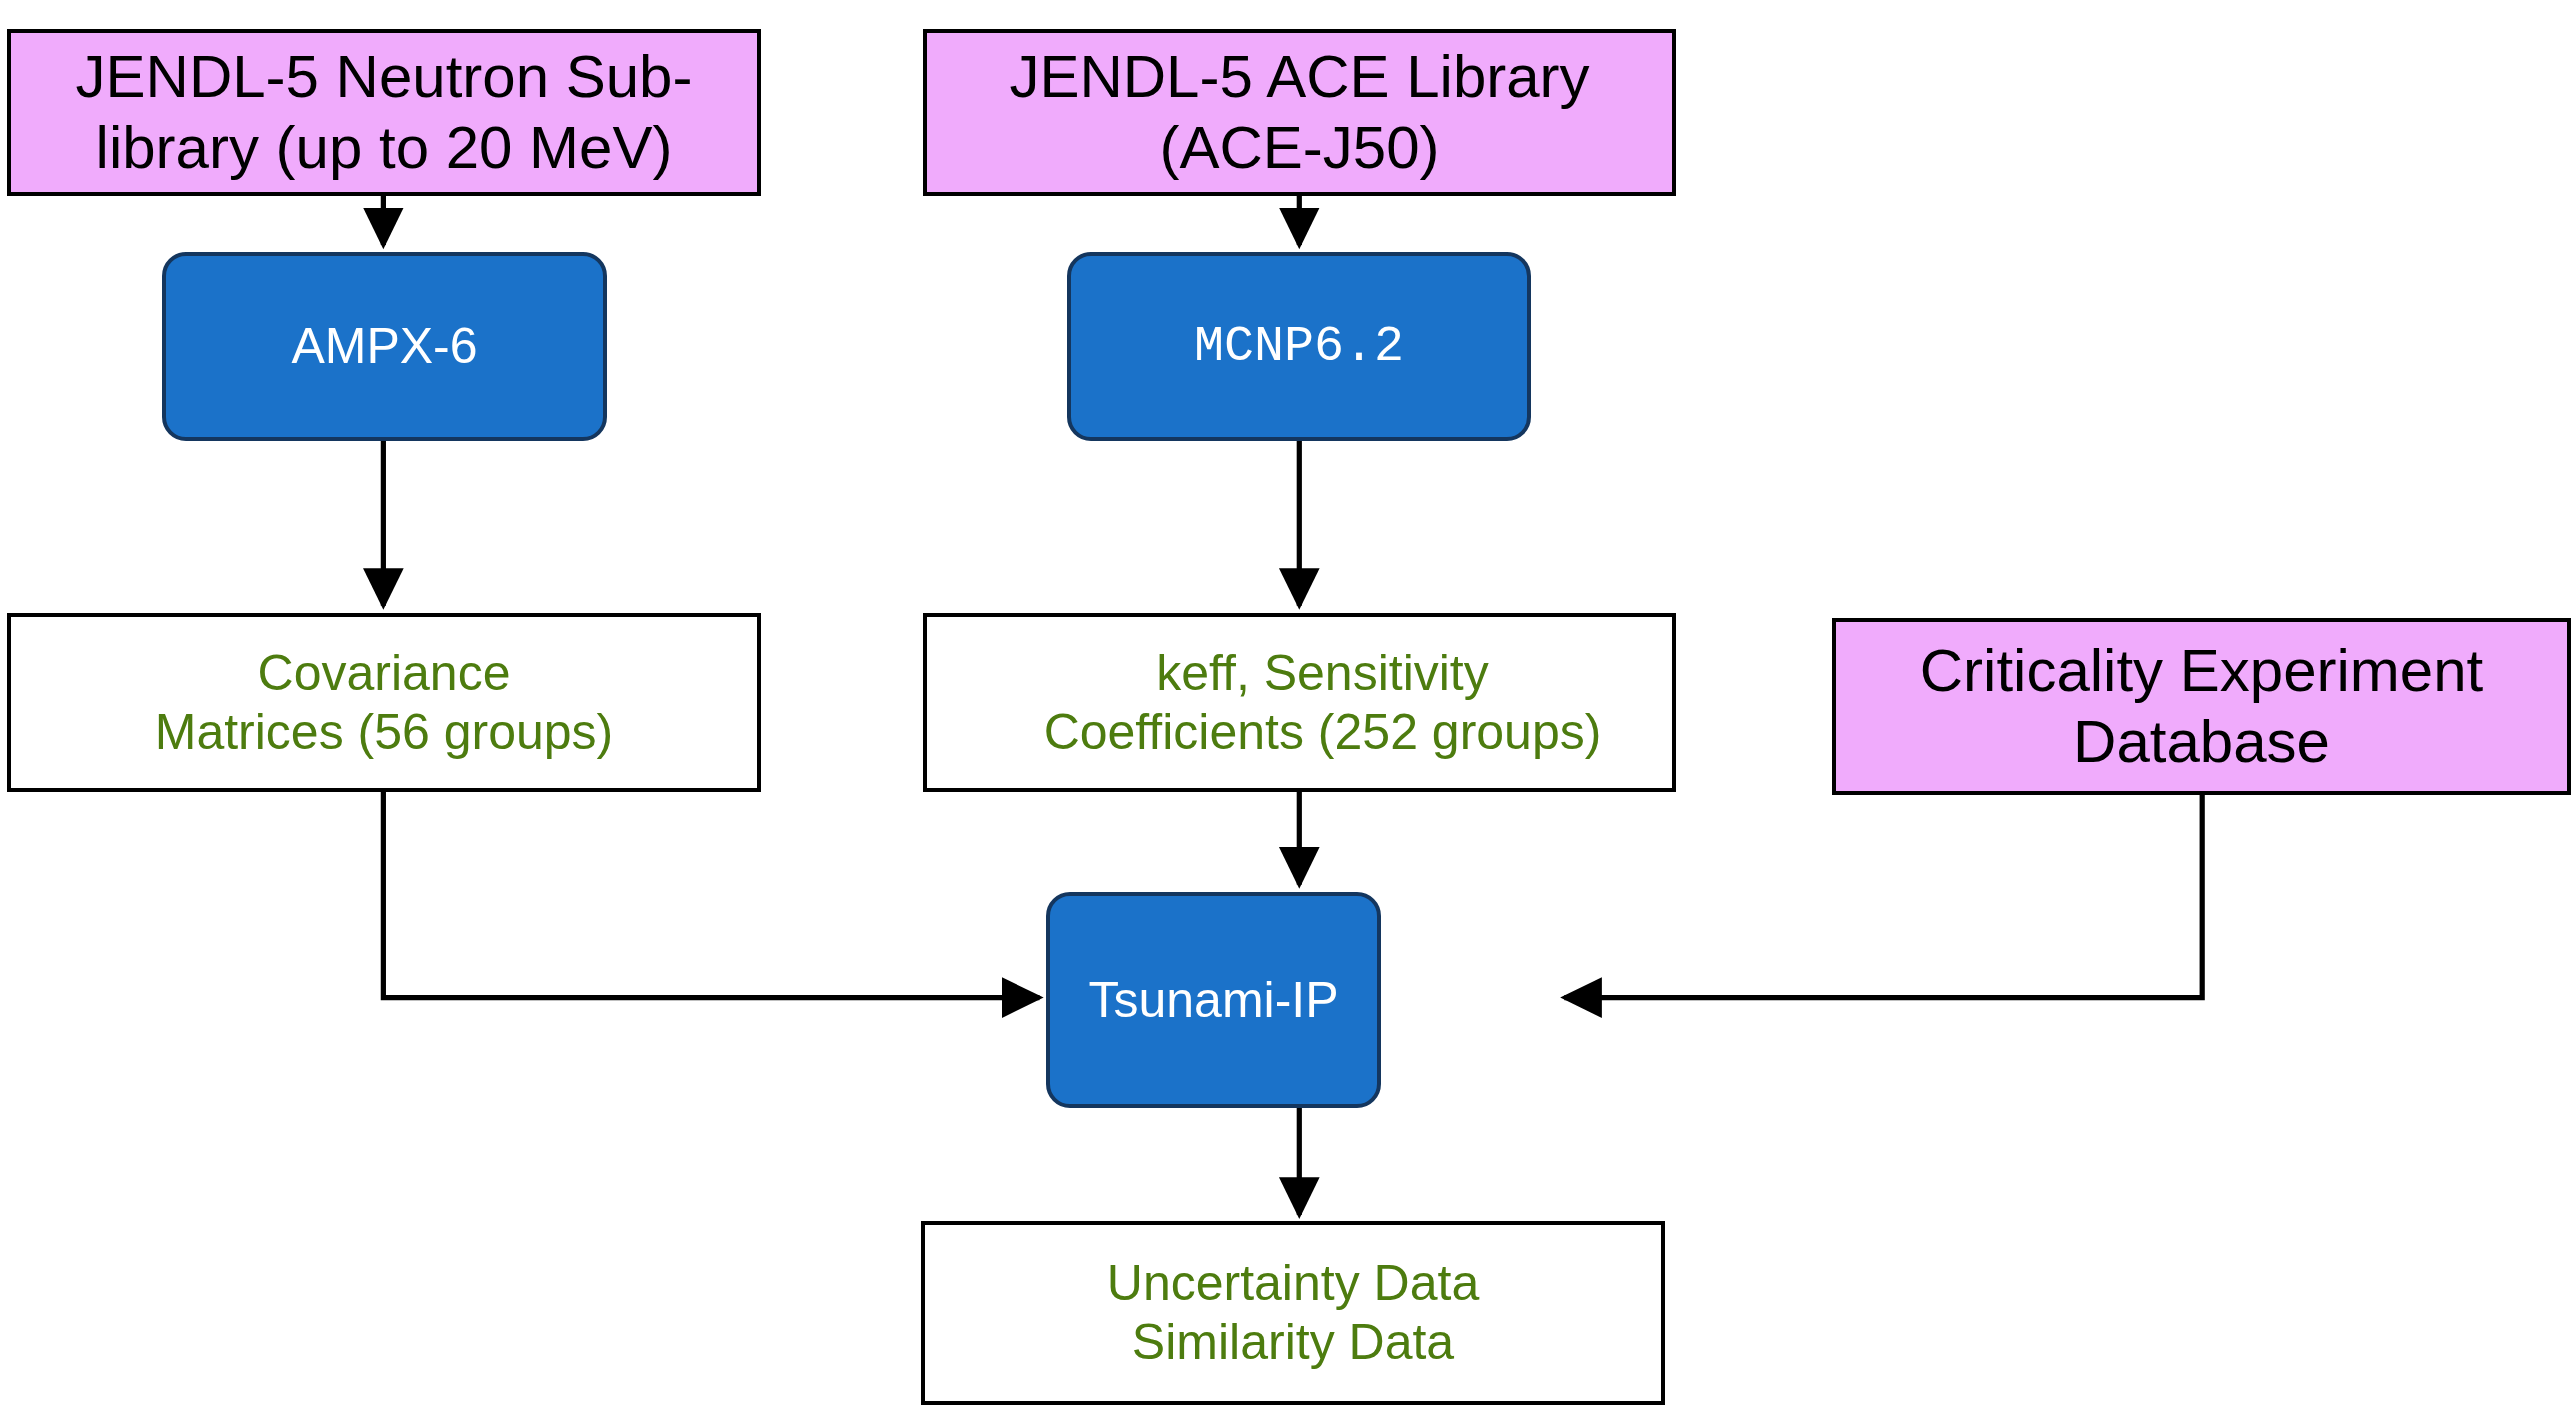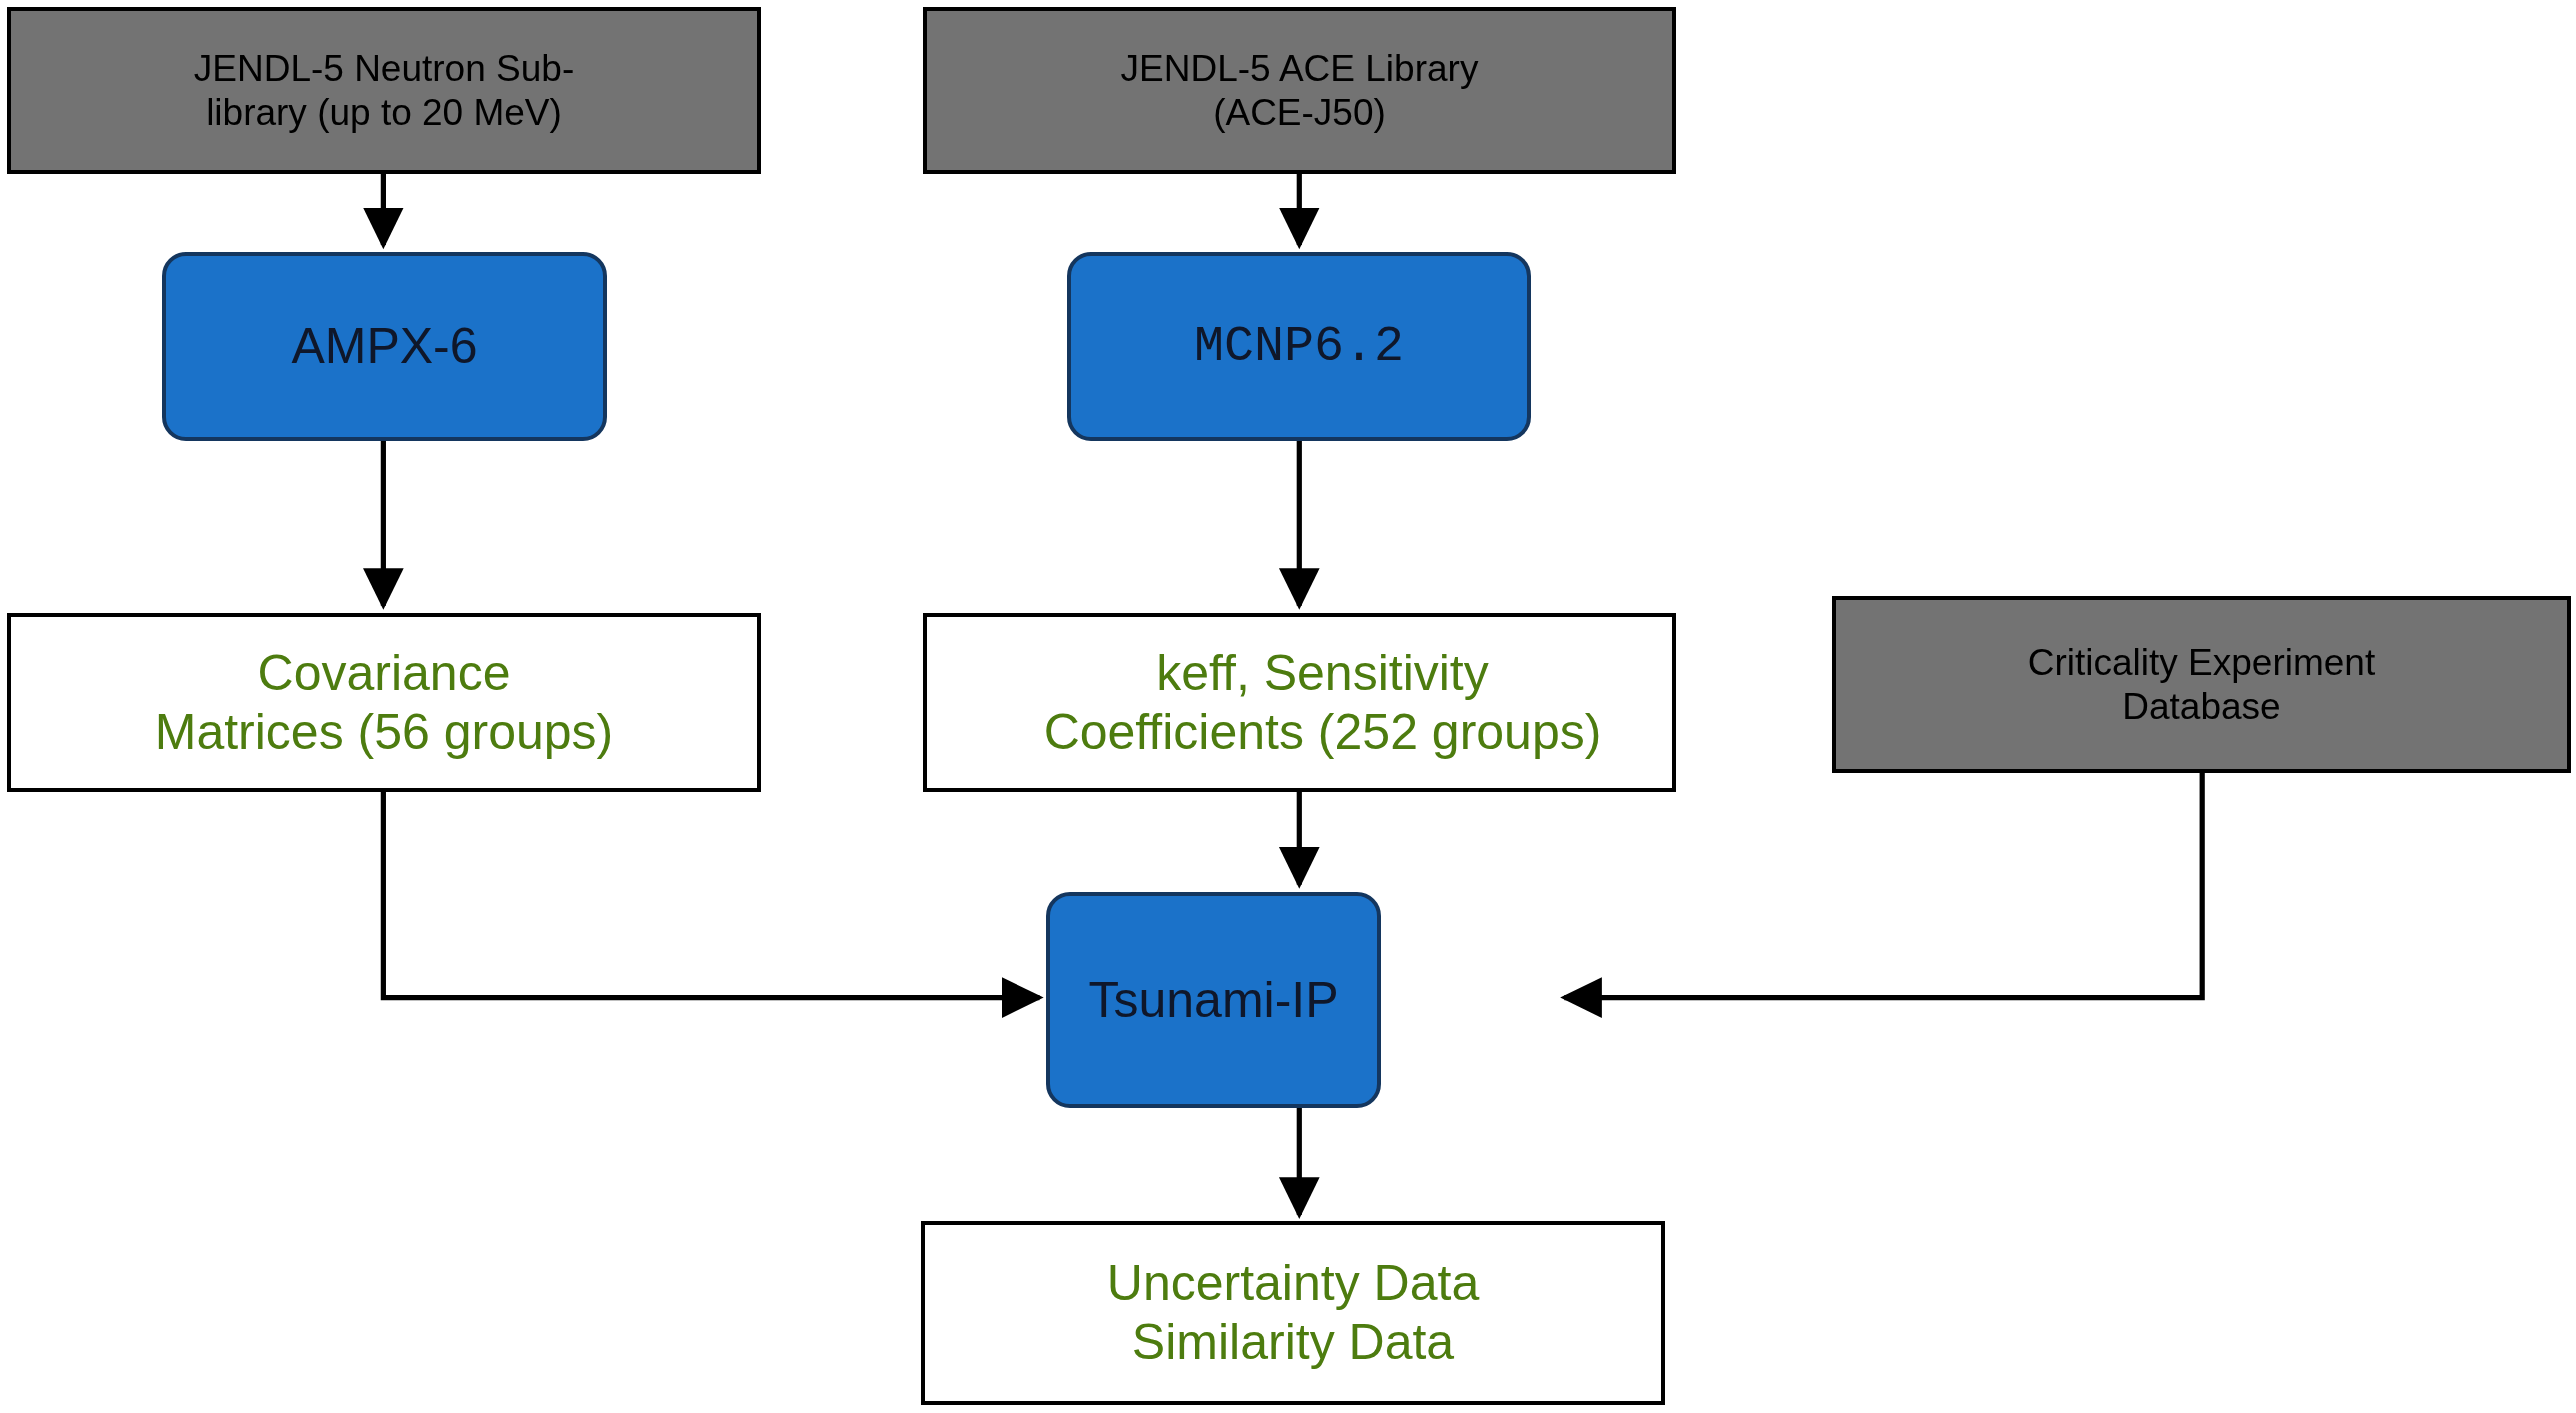--- a/index.html
+++ b/index.html
@@ -33,38 +33,39 @@
     line-height: 1.18;
   }
   .node .lbl {
     display: block;
     width: 100%;
     padding: 0 8.7px;
     box-sizing: border-box;
   }
   
   .node.grey {
-    background: #737373;
+    background: #f0abfc;
     border: 4.3px solid #000000;
     color: #000000;
-    font-size: 37px;
+    font-size: 60px;
+    margin-top: 22px;
   }
   
   .node.white {
     background: #ffffff;
     border: 4.3px solid #000000;
     color: #4d7c0f;
     font-size: 50px;
   }
   
   .node.blue {
     background: #1b72c9;
     border: 4.3px solid #14365e;
     border-radius: 24px;
-    color: #0f172a;
+    color: #ffffff;
     font-size: 50px;
   }
 </style>
 </head>
 <body>
 
 <div id="stage">
 
   <svg id="connectors" viewBox="0 0 2964 1626" width="2576" height="1413">
     <defs>

